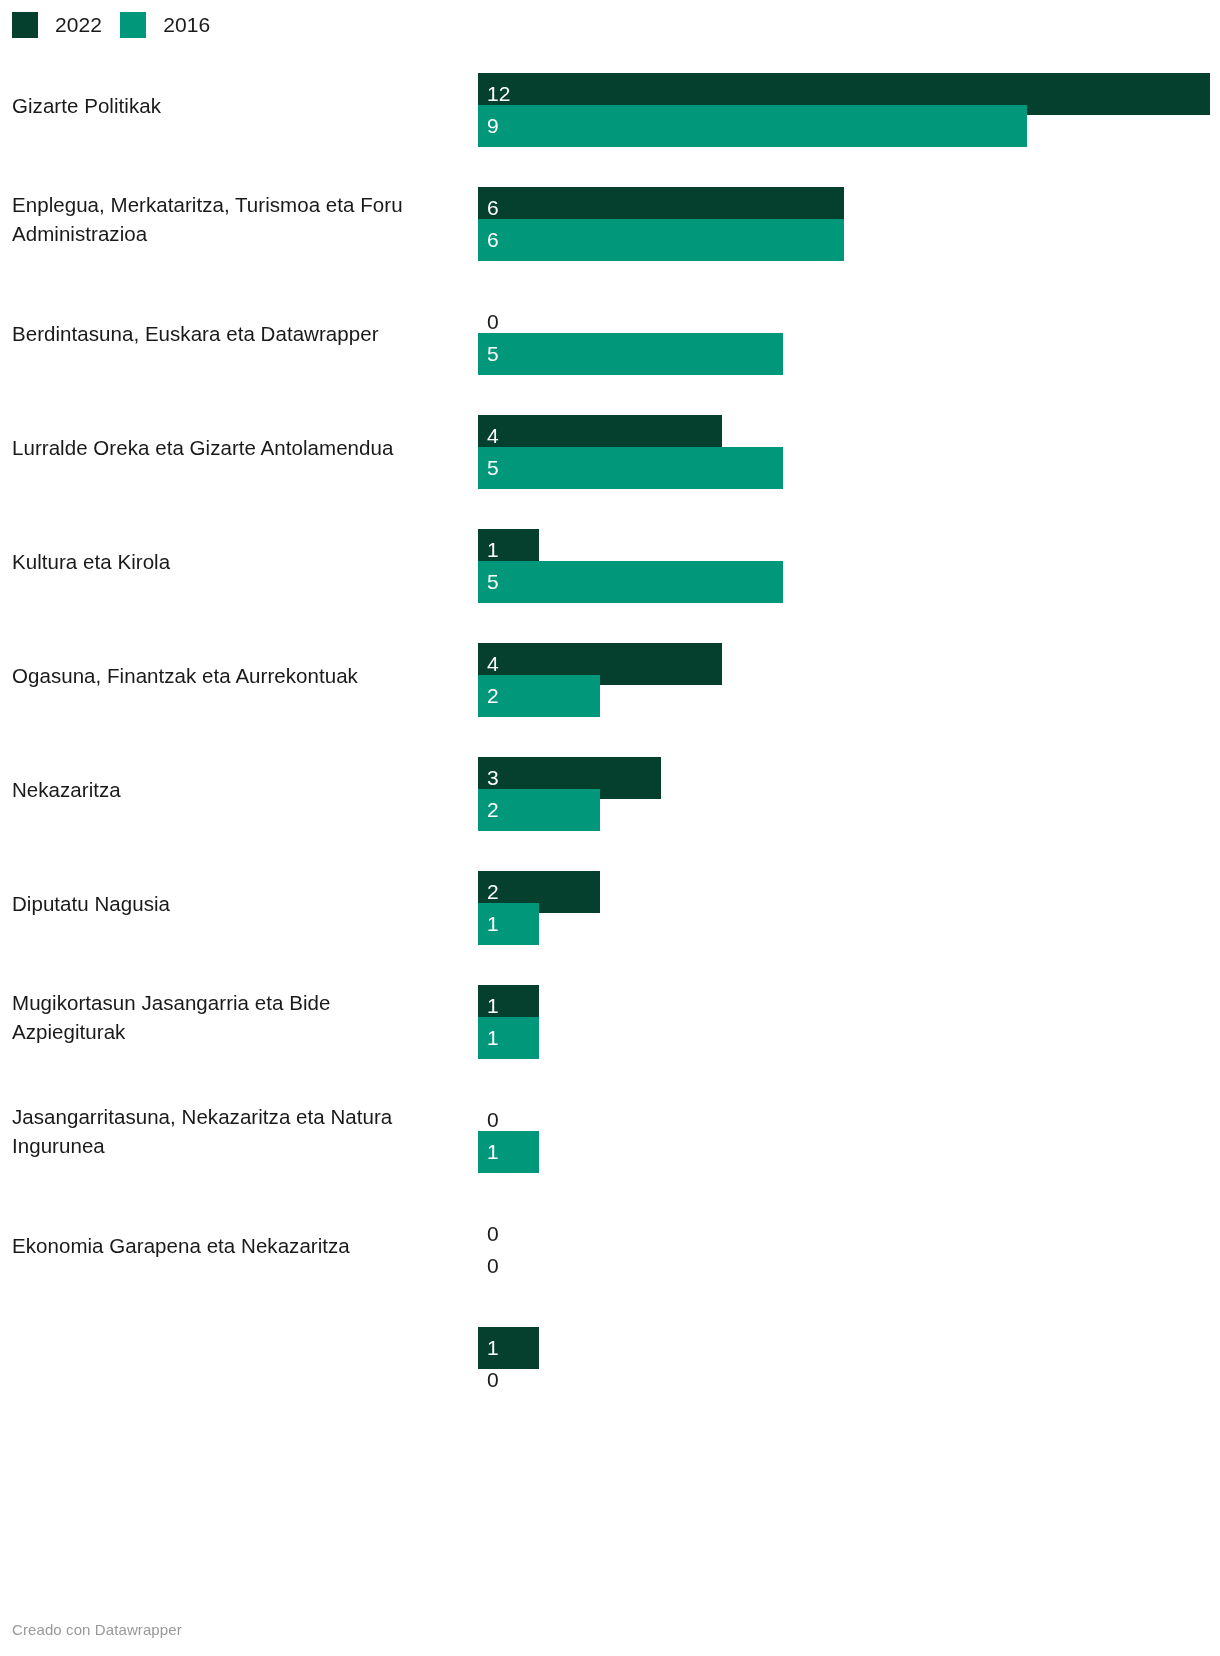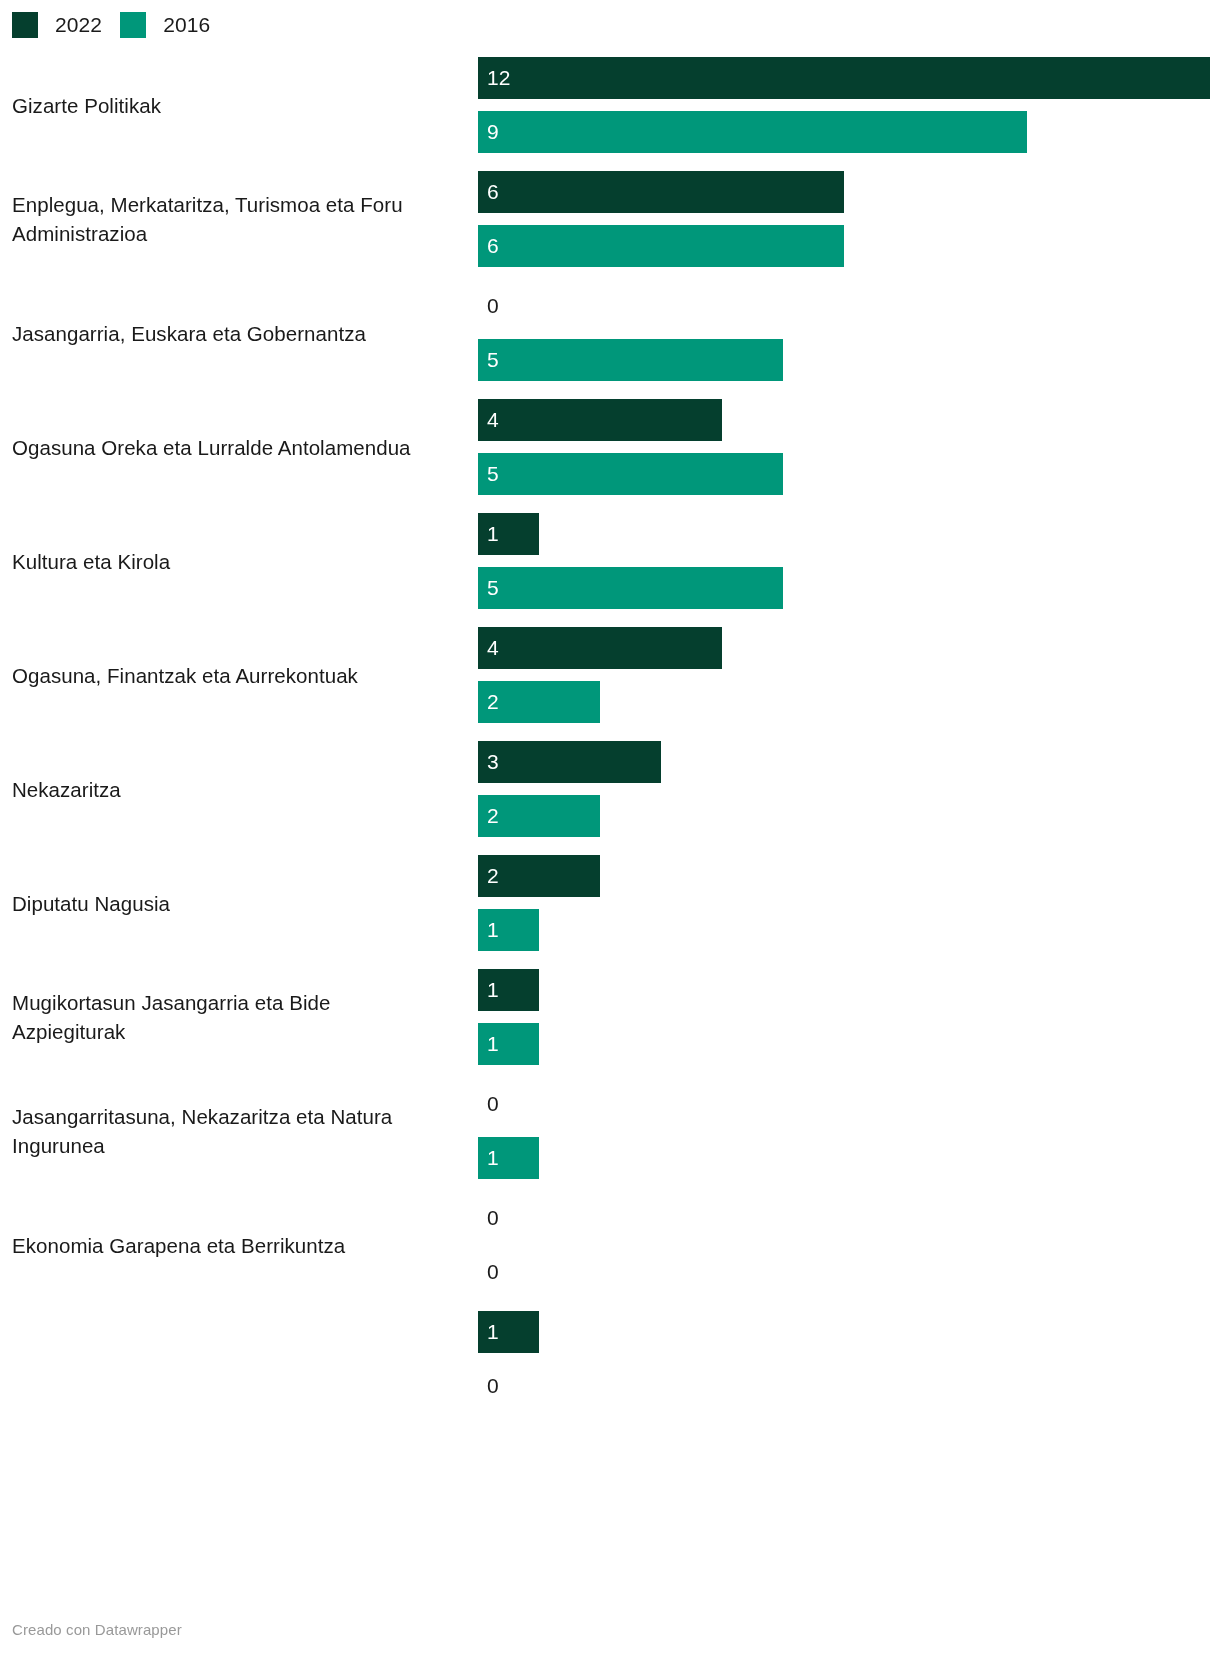--- a/index.html
+++ b/index.html
@@ -70,23 +70,23 @@
   }
   .bars {
     position: absolute;
     left: 478px;
     top: 50%;
     transform: translateY(-50%);
     width: 740px;
   }
   .bar-line {
     position: relative;
-    height: 54px;
-    display: flex;
-    align-items: center;
+    height: 32px;
+    display: flex;
+    align-items: flex-start;
   }
   .bar {
     height: 42px;
     display: flex;
     align-items: center;
     position: relative;
   }
   .bar.y2022 { background: #053f2e; }
   .bar.y2023 { background: #00977a; }
   .bar-value {
@@ -148,36 +148,36 @@
           </div>
         </div>
         <div class="bar-line">
           <div class="bar y2023" style="width: 366px;">
             <span class="bar-value">6</span>
           </div>
         </div>
       </div>
     </div>
     <div class="row">
-      <div class="row-label">Jasangarria, Euskara eta Gobernantza</div>
+      <div class="row-label">Berdintasuna, Euskara eta Datawrapper</div>
       <div class="bars">
         <div class="bar-line">
           <div class="bar y2022 zero" style="width: 40px;">
             <span class="bar-value">0</span>
           </div>
         </div>
         <div class="bar-line">
           <div class="bar y2023" style="width: 305px;">
             <span class="bar-value">5</span>
           </div>
         </div>
       </div>
     </div>
     <div class="row">
-      <div class="row-label">Ogasuna Oreka eta Lurralde Antolamendua</div>
+      <div class="row-label">Lurralde Oreka eta Gizarte Antolamendua</div>
       <div class="bars">
         <div class="bar-line">
           <div class="bar y2022" style="width: 244px;">
             <span class="bar-value">4</span>
           </div>
         </div>
         <div class="bar-line">
           <div class="bar y2023" style="width: 305px;">
             <span class="bar-value">5</span>
           </div>
@@ -268,21 +268,21 @@
           </div>
         </div>
         <div class="bar-line">
           <div class="bar y2023" style="width: 61px;">
             <span class="bar-value">1</span>
           </div>
         </div>
       </div>
     </div>
     <div class="row">
-      <div class="row-label">Ekonomia Garapena eta Berrikuntza</div>
+      <div class="row-label">Ekonomia Garapena eta Nekazaritza</div>
       <div class="bars">
         <div class="bar-line">
           <div class="bar y2022 zero" style="width: 40px;">
             <span class="bar-value">0</span>
           </div>
         </div>
         <div class="bar-line">
           <div class="bar y2023 zero" style="width: 40px;">
             <span class="bar-value">0</span>
           </div>

